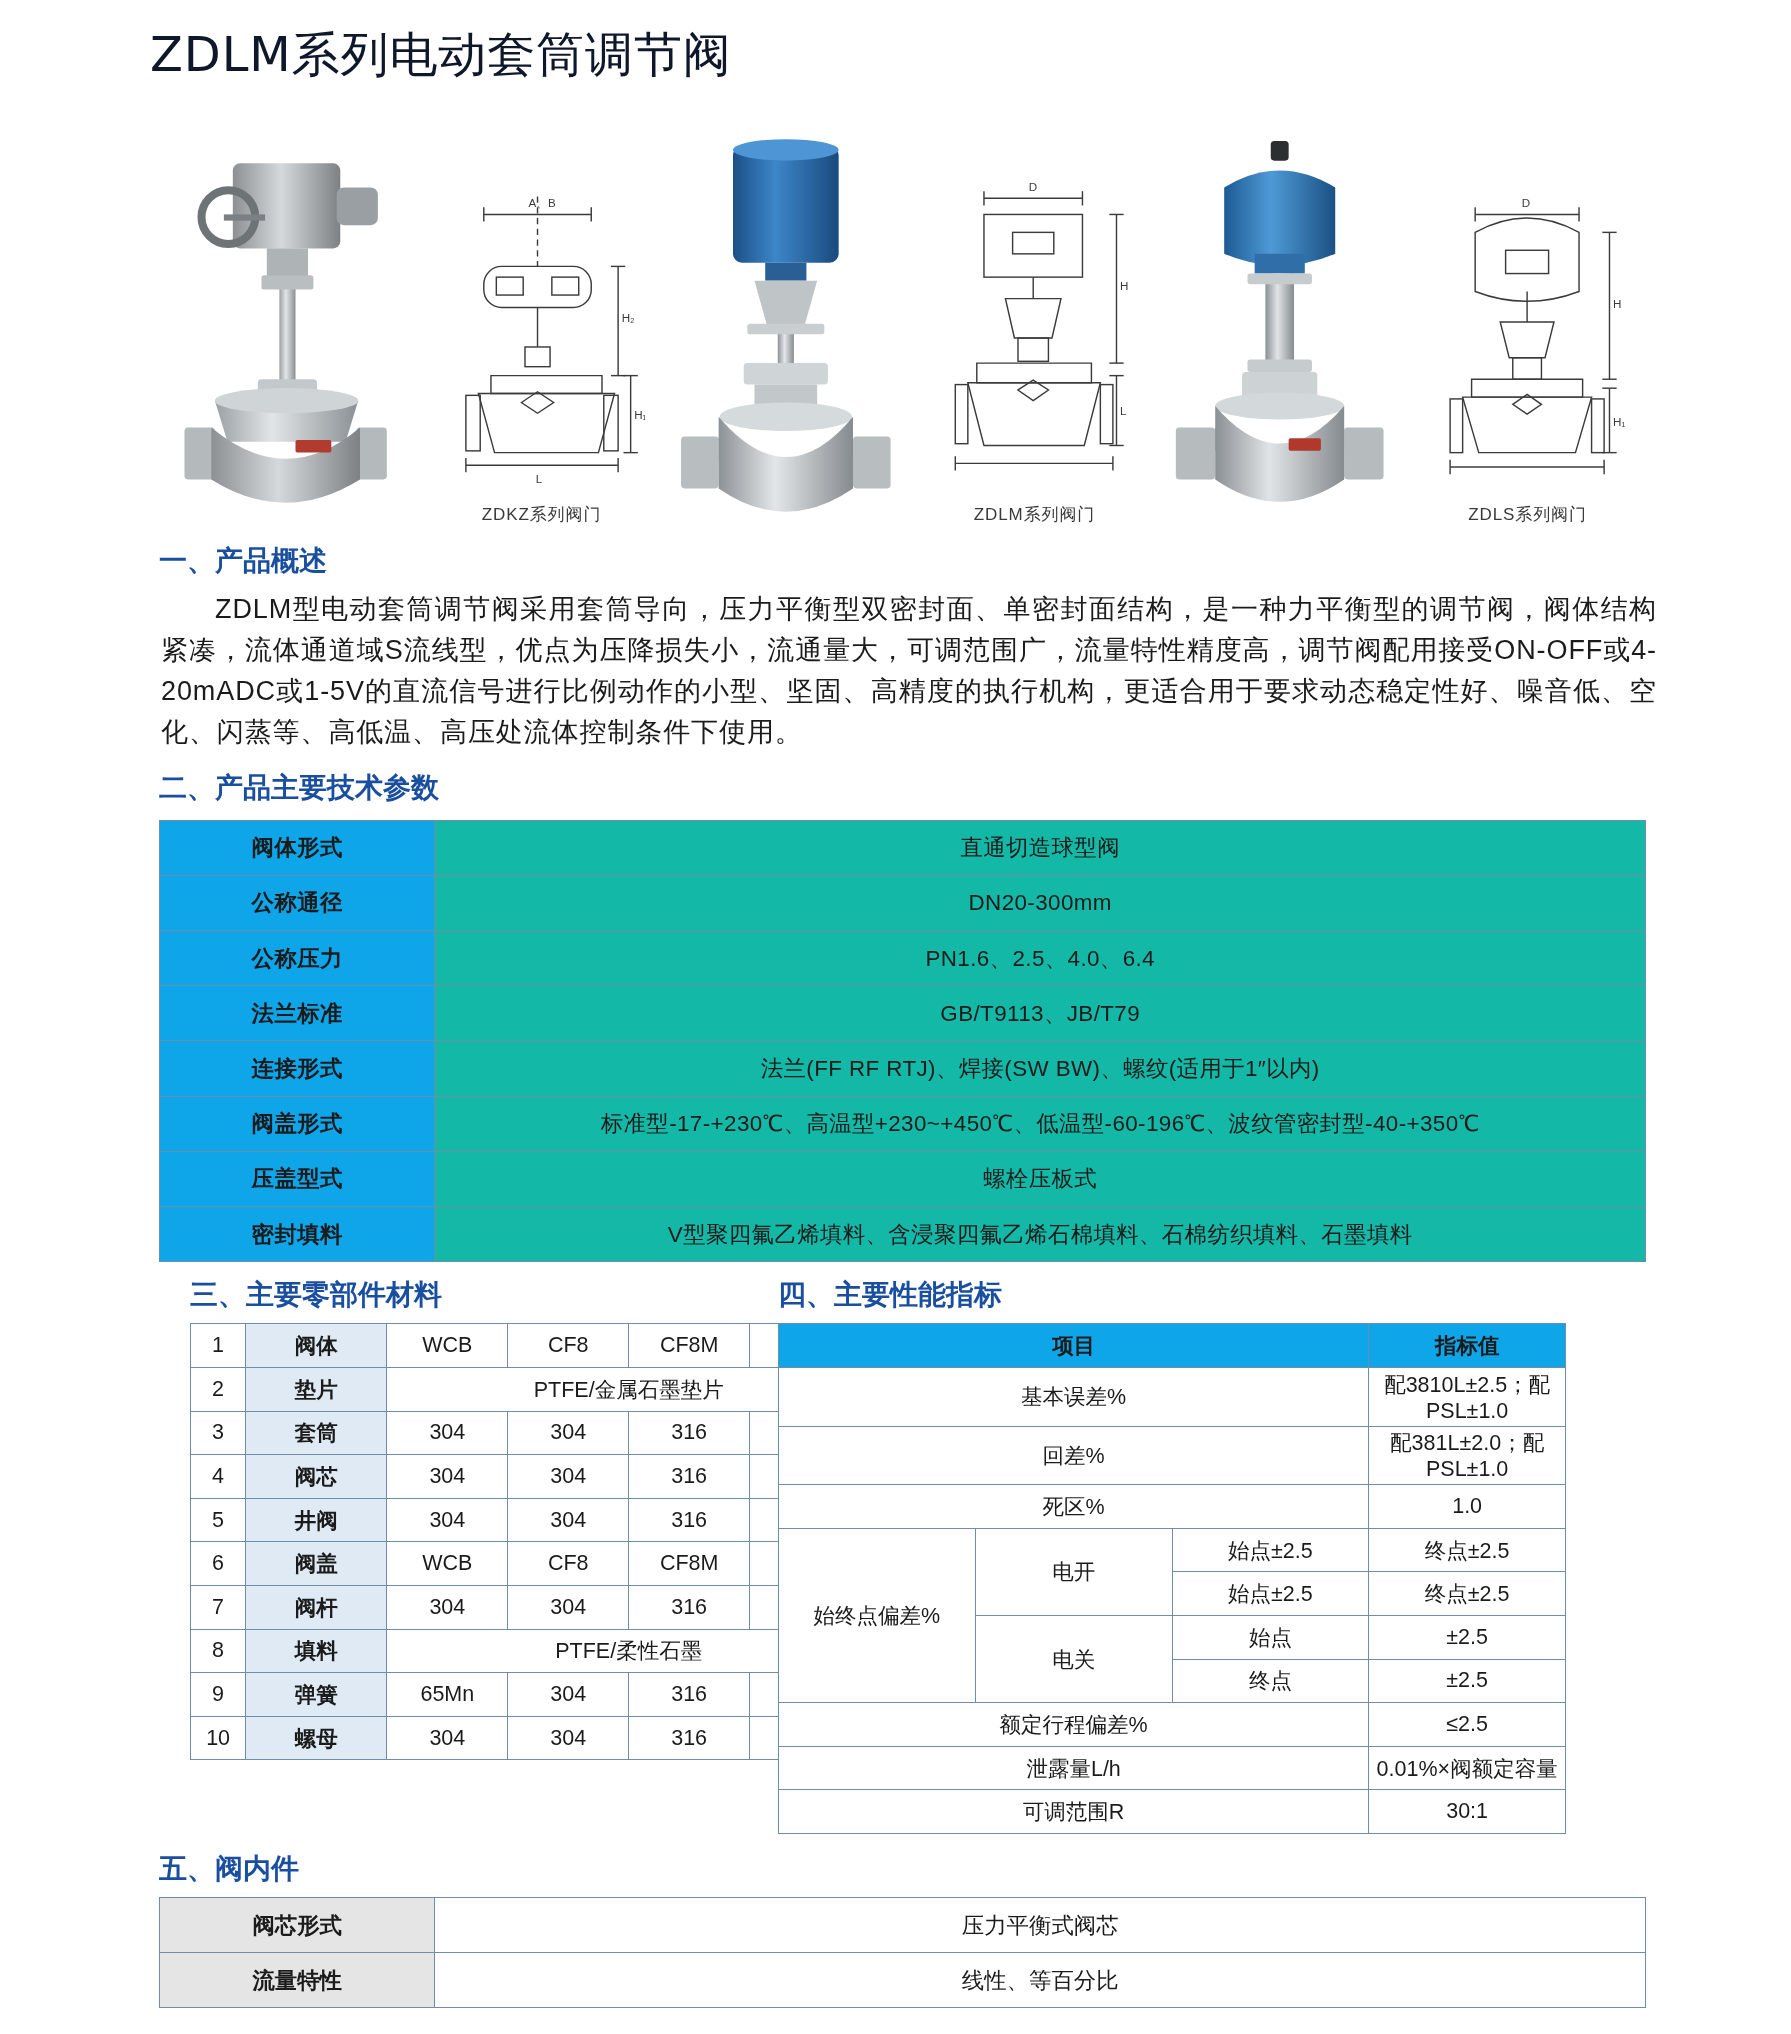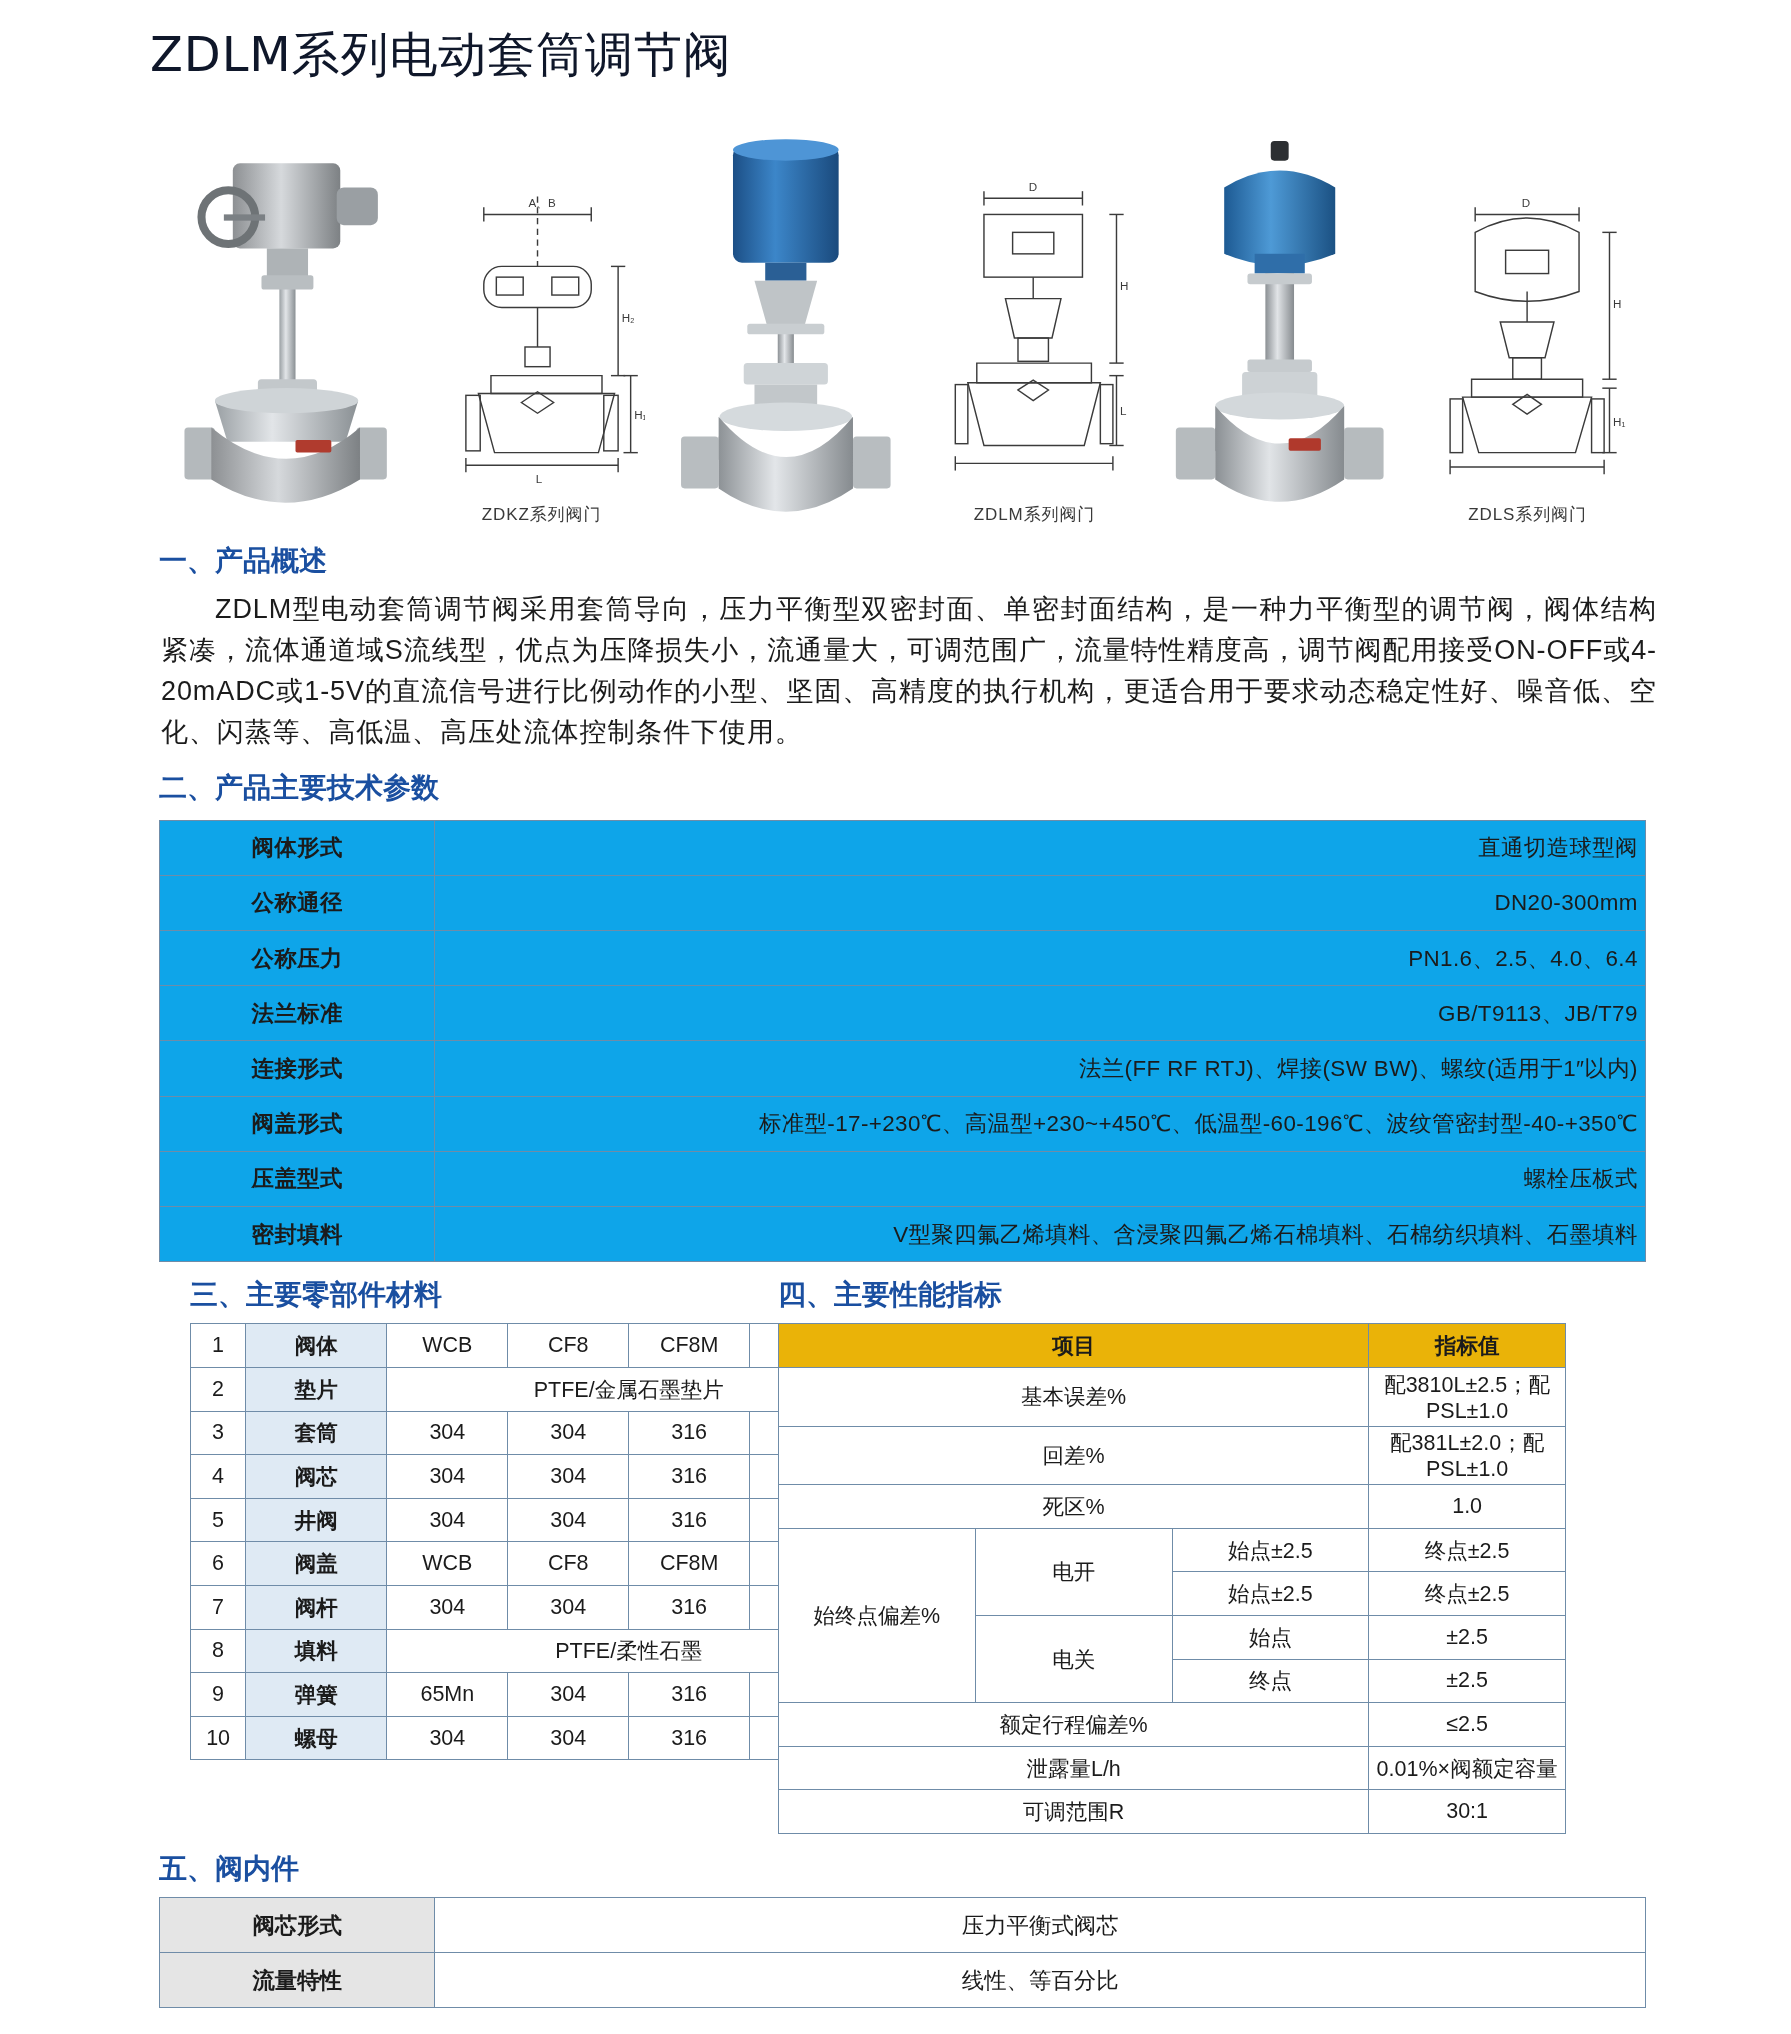--- a/index.html
+++ b/index.html
@@ -80,21 +80,21 @@
     font-size:22.4px;
     text-align:center;
     padding:3.6px 7.2px;
     letter-spacing:0.4px;
   }
   .tbl-main td.lab{
     width:260px;
     background:#0ea5e9;
     font-weight:bold;
   }
-  .tbl-main td.val{background:#0ea5e9;text-align:right;}
+  .tbl-main td.val{background:#14b8a6;}
   
   .two-col{
     display:flex;
     gap:23px;
     margin:14.3px 0 0 159px;
     width:1505px;
   }
   .col-l{width:565px;margin-left:31px;}
   .col-r{width:864px;}
   h3.sub{
@@ -115,21 +115,21 @@
   .tbl-mat td.no{width:47px;background:#ffffff;}
   .tbl-mat td.nm{width:133px;background:#dfeaf4;font-weight:bold;}
   .tbl-perf{width:788px;table-layout:fixed;}
   .tbl-perf td{
     border:0.9px solid #6f8ca8;
     height:39px;
     font-size:21.5px;
     text-align:center;
     padding:1.8px 5.4px;
   }
-  .tbl-perf td.hd{background:#eab308;font-weight:bold;}
+  .tbl-perf td.hd{background:#0ea5e9;font-weight:bold;}
   .tbl-perf td.itm{background:#ffffff;}
   .tbl-inner{
     width:1487px;
     margin:9px 0 0 159px;
     table-layout:fixed;
   }
   .tbl-inner td{
     border:0.9px solid #6f8ca8;
     height:47px;
     font-size:22.4px;

